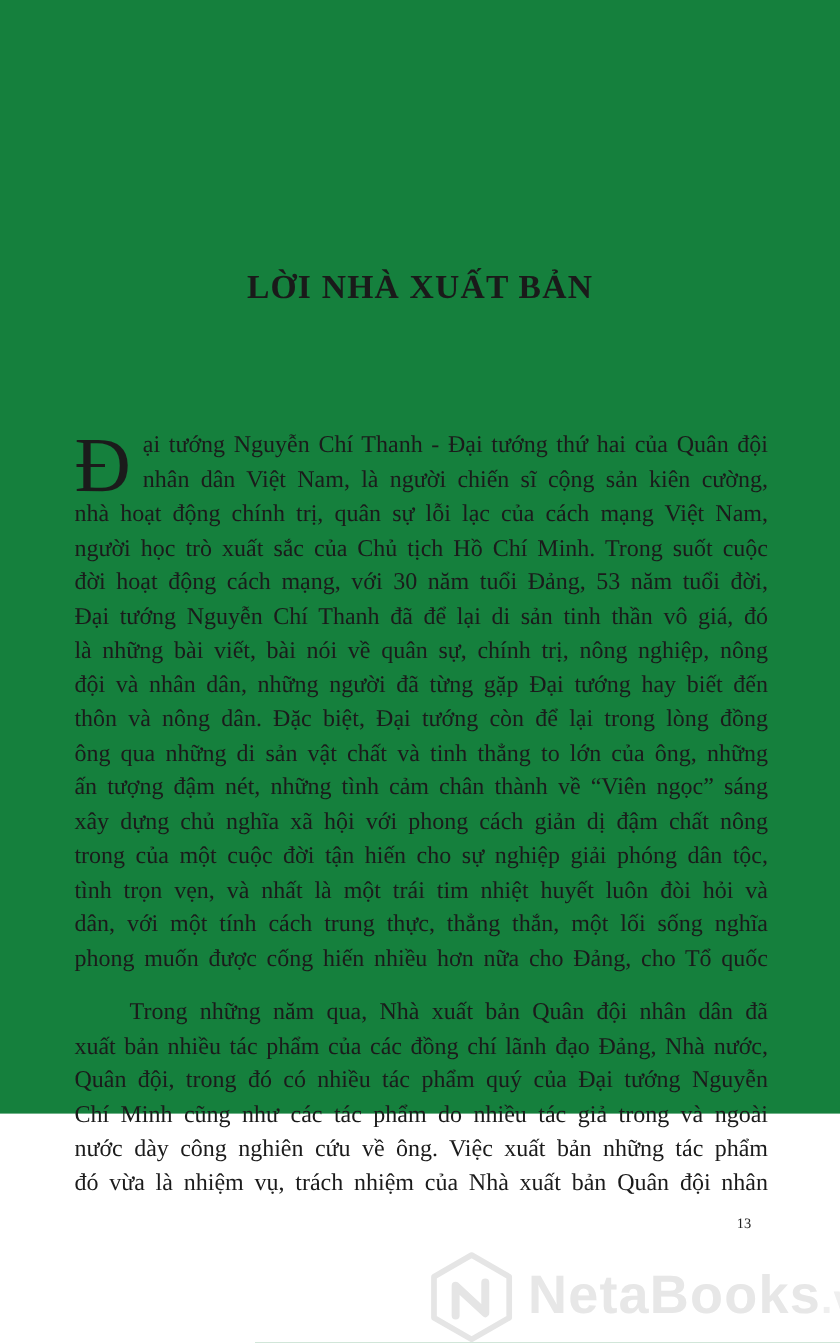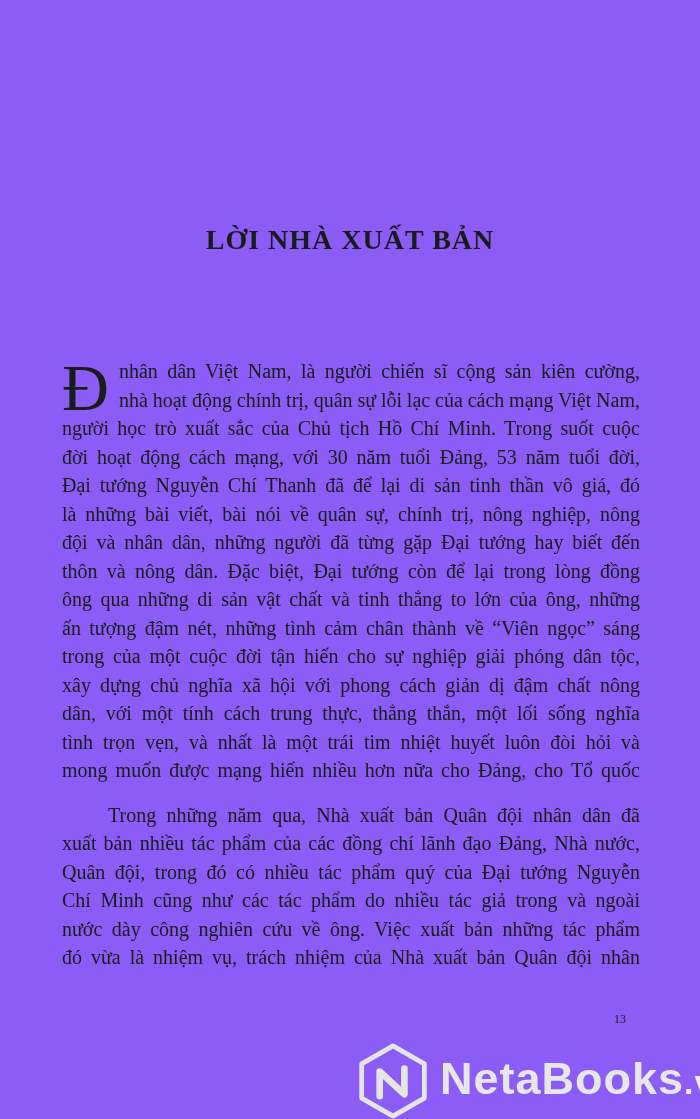--- a/index.html
+++ b/index.html
@@ -1,22 +1,22 @@
 <!DOCTYPE html>
 <html><head>
 <meta charset="utf-8">
 <style>
   html, body { margin: 0; padding: 0; }
   body { width: 700px; height: 1119px; background: #ffffff; overflow: hidden; }
 
   .page {
     position: relative;
     width: 700px;
-    height: 1119px;
-    background: #8b5cf6;
+    height: 928px;
+    background: #15803d;
     font-family: "Liberation Serif", serif;
     color: #1b1b1b;
   }
 
   .title {
     position: absolute;
     top: 224px;
     left: 0;
     width: 100%;
     margin: 0;
@@ -98,35 +98,36 @@
 <body>
 
 <div class="page">
 
   <h1 class="title">LỜI NHÀ XUẤT BẢN</h1>
 
   <div class="content">
 
     <div class="para">
       <span class="dropcap">Đ</span>
+      <div class="line">ại tướng Nguyễn Chí Thanh - Đại tướng thứ hai của Quân đội</div>
       <div class="line">nhân dân Việt Nam, là người chiến sĩ cộng sản kiên cường,</div>
       <div class="line">nhà hoạt động chính trị, quân sự lỗi lạc của cách mạng Việt Nam,</div>
       <div class="line">người học trò xuất sắc của Chủ tịch Hồ Chí Minh. Trong suốt cuộc</div>
       <div class="line">đời hoạt động cách mạng, với 30 năm tuổi Đảng, 53 năm tuổi đời,</div>
       <div class="line">Đại tướng Nguyễn Chí Thanh đã để lại di sản tinh thần vô giá, đó</div>
       <div class="line">là những bài viết, bài nói về quân sự, chính trị, nông nghiệp, nông</div>
       <div class="line">đội và nhân dân, những người đã từng gặp Đại tướng hay biết đến</div>
       <div class="line">thôn và nông dân. Đặc biệt, Đại tướng còn để lại trong lòng đồng</div>
       <div class="line">ông qua những di sản vật chất và tinh thẳng to lớn của ông, những</div>
       <div class="line">ấn tượng đậm nét, những tình cảm chân thành về “Viên ngọc” sáng</div>
+      <div class="line">xây dựng chủ nghĩa xã hội với phong cách giản dị đậm chất nông</div>
       <div class="line">trong của một cuộc đời tận hiến cho sự nghiệp giải phóng dân tộc,</div>
-      <div class="line">xây dựng chủ nghĩa xã hội với phong cách giản dị đậm chất nông</div>
+      <div class="line">tình trọn vẹn, và nhất là một trái tim nhiệt huyết luôn đòi hỏi và</div>
       <div class="line">dân, với một tính cách trung thực, thẳng thắn, một lối sống nghĩa</div>
-      <div class="line">tình trọn vẹn, và nhất là một trái tim nhiệt huyết luôn đòi hỏi và</div>
-      <div class="line">mong muốn được mạng hiến nhiều hơn nữa cho Đảng, cho Tổ quốc</div>
+      <div class="line">phong muốn được cống hiến nhiều hơn nữa cho Đảng, cho Tổ quốc</div>
     </div>
 
     <div class="para para2">
       <div class="line indent">Trong những năm qua, Nhà xuất bản Quân đội nhân dân đã</div>
       <div class="line">xuất bản nhiều tác phẩm của các đồng chí lãnh đạo Đảng, Nhà nước,</div>
       <div class="line">Quân đội, trong đó có nhiều tác phẩm quý của Đại tướng Nguyễn</div>
       <div class="line">Chí Minh cũng như các tác phẩm do nhiều tác giả trong và ngoài</div>
       <div class="line">nước dày công nghiên cứu về ông. Việc xuất bản những tác phẩm</div>
       <div class="line">đó vừa là nhiệm vụ, trách nhiệm của Nhà xuất bản Quân đội nhân</div>
     </div>

